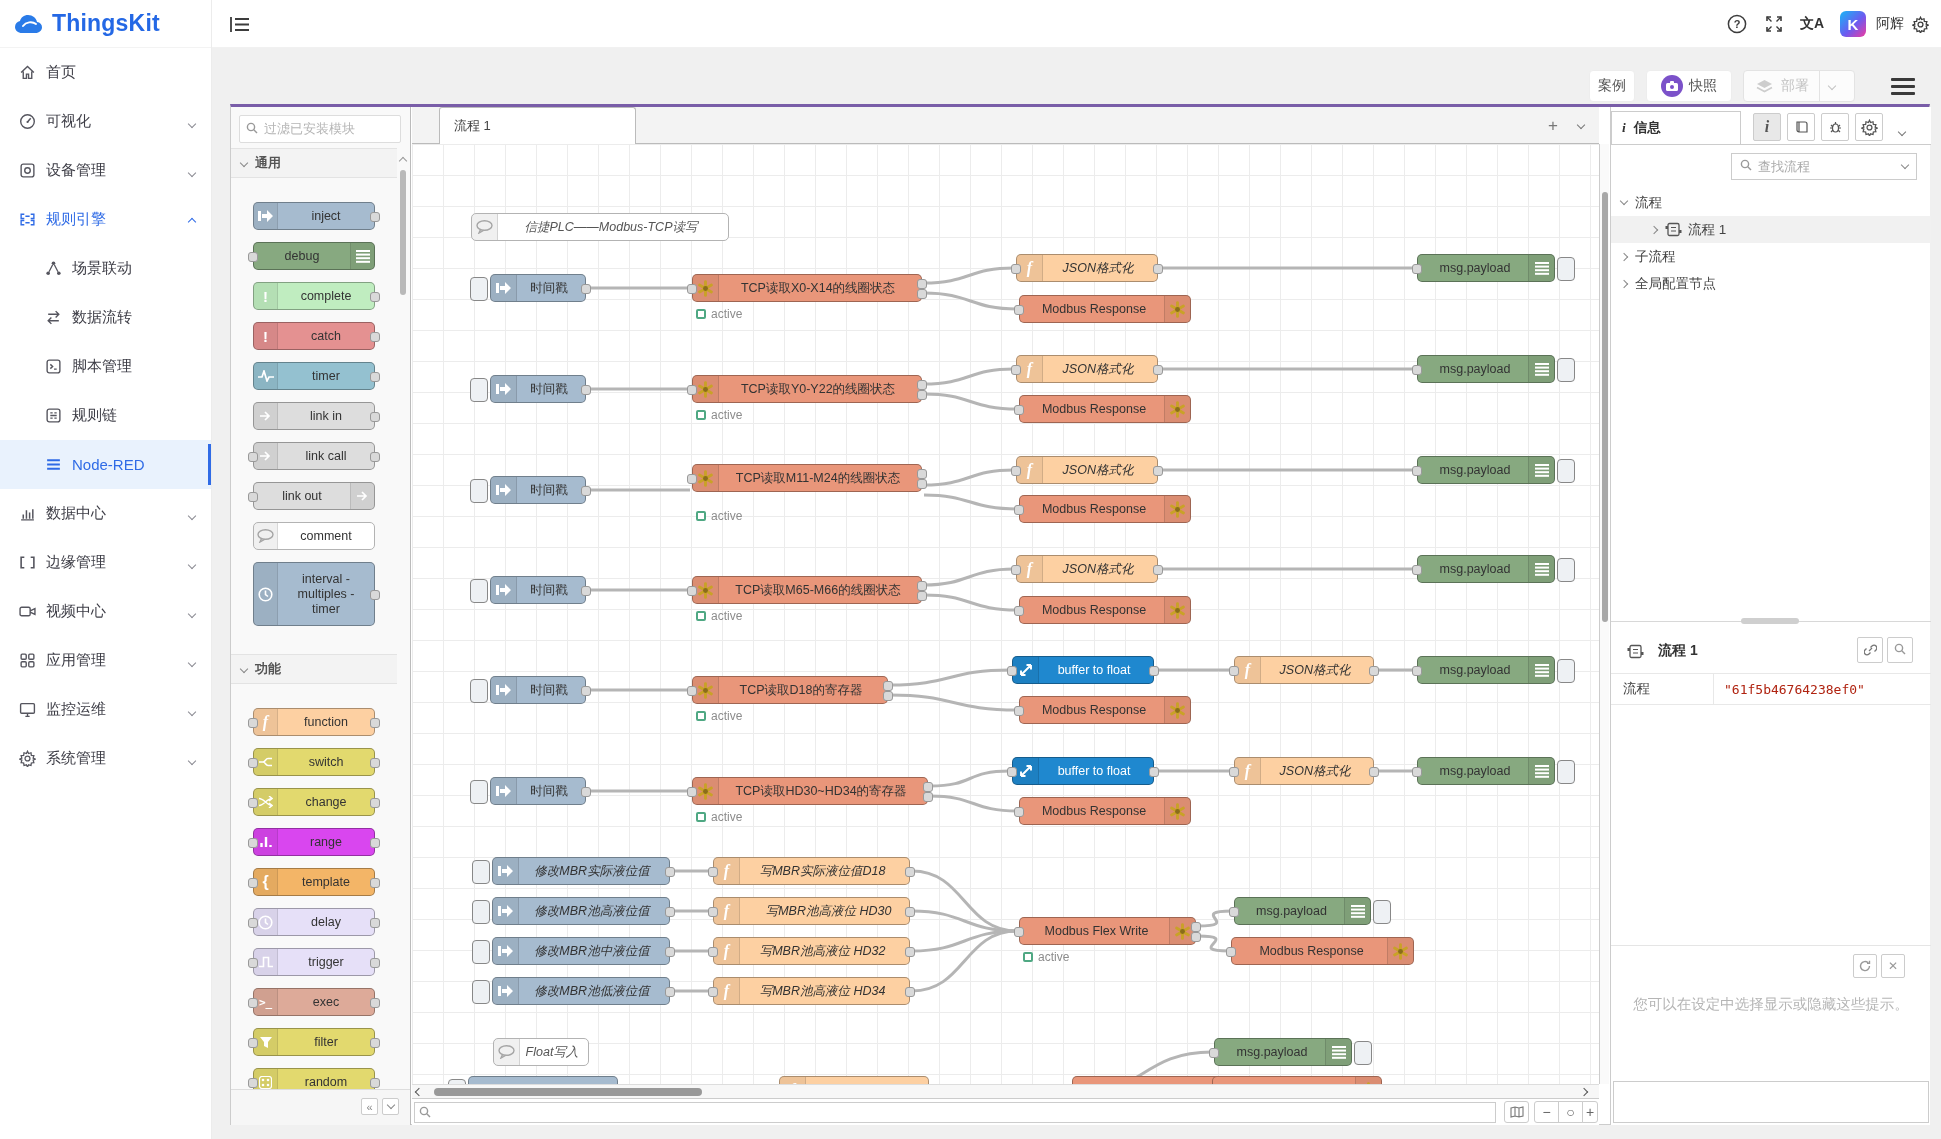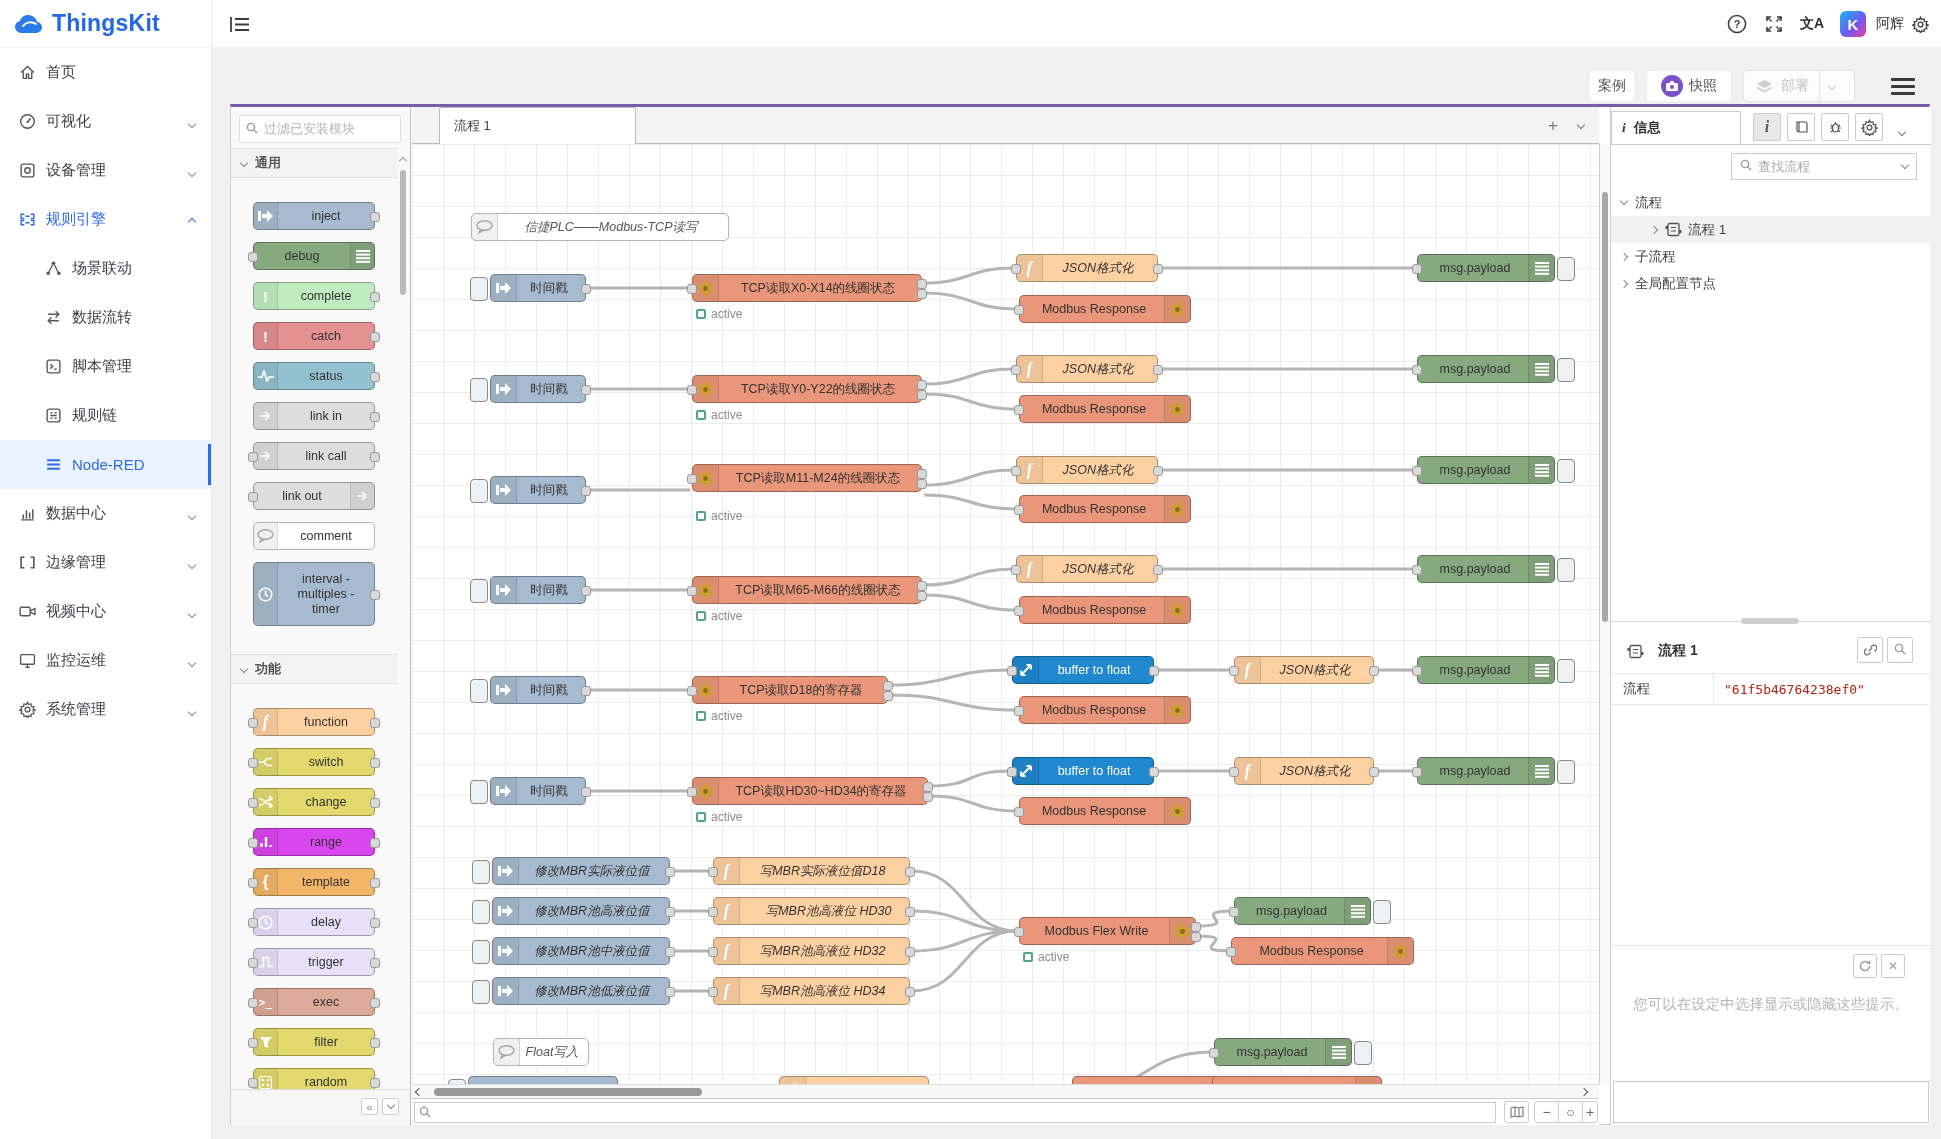--- a/index.html
+++ b/index.html
@@ -226,20 +226,34 @@
               <rect x="1" y="3" width="9.5" height="8" rx="1.5" fill="none" stroke="currentColor" stroke-width="1.3"></rect>
               <path d="M10.5 6.5l4.5-2.3v5.6l-4.5-2.3" fill="none" stroke="currentColor" stroke-width="1.3"></path>
             </svg>
           </span>
           <span>视频中心</span>
           <span class="schev"><span class="cv sm d"></span></span>
         </div>
         <div class="side-item">
           <span class="sicon">
             <svg width="17" height="17" viewBox="0 0 16 16">
+              <g fill="none" stroke="currentColor" stroke-width="1.3">
+                <rect x="2" y="2" width="4.8" height="4.8" rx="1"></rect>
+                <rect x="9.2" y="2" width="4.8" height="4.8" rx="1"></rect>
+                <rect x="2" y="9.2" width="4.8" height="4.8" rx="1"></rect>
+                <rect x="9.2" y="9.2" width="4.8" height="4.8" rx="1"></rect>
+              </g>
+            </svg>
+          </span>
+          <span>应用管理</span>
+          <span class="schev"><span class="cv sm d"></span></span>
+        </div>
+        <div class="side-item">
+          <span class="sicon">
+            <svg width="17" height="17" viewBox="0 0 16 16">
               <rect x="1.5" y="2.5" width="13" height="9" rx="1" fill="none" stroke="currentColor" stroke-width="1.3"></rect>
               <path d="M6 14.5h4M8 11.5v3" stroke="currentColor" stroke-width="1.3"></path>
             </svg>
           </span>
           <span>监控运维</span>
           <span class="schev"><span class="cv sm d"></span></span>
         </div>
         <div class="side-item">
           <span class="sicon">
             <svg width="17" height="17" viewBox="0 0 16 16">
@@ -364,21 +378,21 @@
               </span>
               <span class="plabel l">catch</span>
               <span class="port" style="right:-6px;top:9px"></span>
             </div>
             <div class="pnode" style="background: rgb(148, 193, 208);">
               <span class="picon l">
                 <svg width="16" height="12" viewBox="0 0 16 12">
                   <polyline points="0,7 4,7 6,1 9,11 11,7 16,7" fill="none" stroke="#fff" stroke-width="1.7"></polyline>
                 </svg>
               </span>
-              <span class="plabel l">status</span>
+              <span class="plabel l">timer</span>
               <span class="port" style="right:-6px;top:9px"></span>
             </div>
             <div class="pnode" style="background: rgb(221, 221, 221);">
               <span class="picon l">
                 <svg width="14" height="12" viewBox="0 0 14 12">
                   <path d="M1 6h8M6 2l4 4-4 4" stroke="#fff" stroke-width="1.7" fill="none"></path>
                 </svg>
               </span>
               <span class="plabel l">link in</span>
               <span class="port" style="right:-6px;top:9px"></span>

